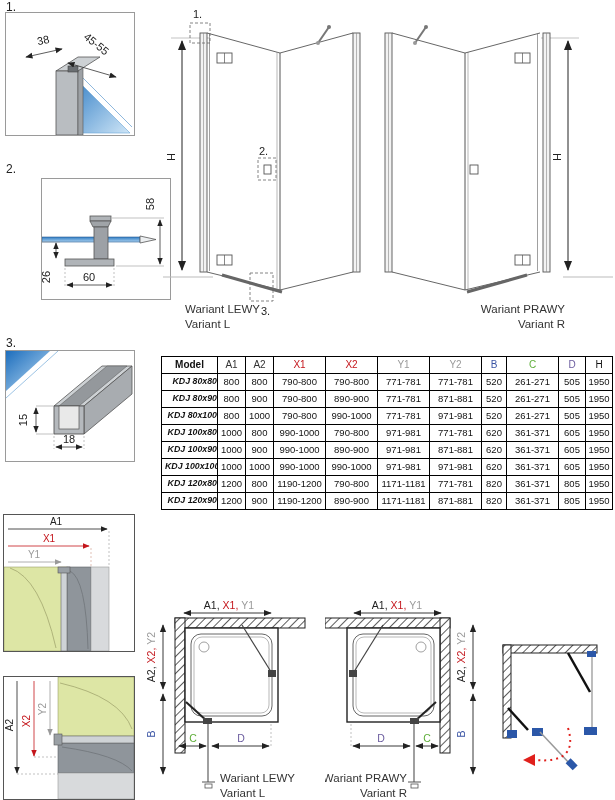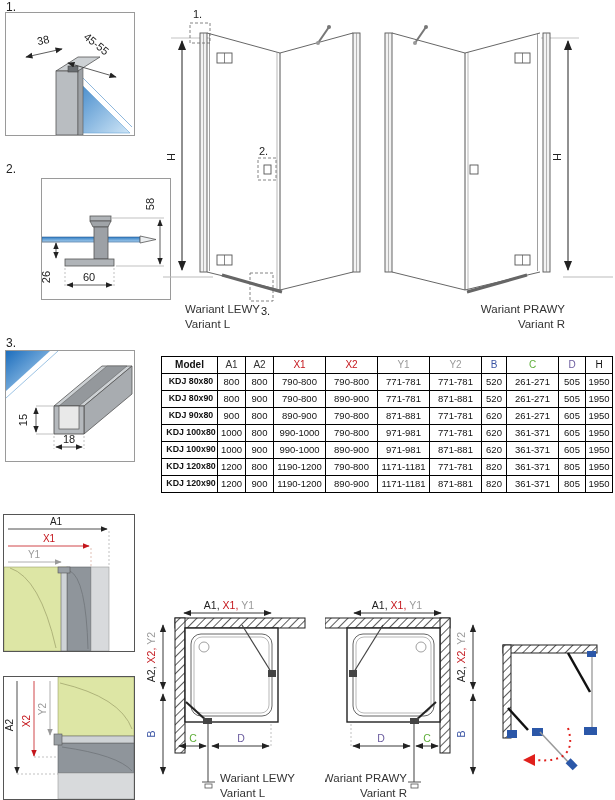--- a/index.html
+++ b/index.html
@@ -10,21 +10,21 @@
   .b-light{border:1px solid #9a9a9a;}
   .b-dark{border:1px solid #555;}
   svg{display:block;}
   svg text{font-family:"Liberation Sans",sans-serif;}
   #spec-table{position:absolute;left:161px;top:356px;width:452px;border-collapse:collapse;
               table-layout:fixed;font-size:9.5px;color:#111;padding-left:24px;}
   #spec-table th,#spec-table td{border:1px solid #000;text-align:center;padding:0;height:16px;
               line-height:1.05;overflow:hidden;white-space:nowrap;}
   #spec-table th{font-weight:normal;font-size:10px;background:#fff;}
   #spec-table th.model-h{font-weight:bold;}
-  #spec-table td.model{font-weight:bold;text-align:center;padding-left:3px;font-size:8.8px;}
+  #spec-table td.model{font-weight:bold;font-style:italic;text-align:right;padding-left:3px;font-size:8.8px;}
 </style>
 </head>
 <body>
 
 <div id="canvas">
 
   <div class="detail-label" style="left:6px;top:0px;">1.</div>
   <div class="dbox b-light" style="left:5px;top:12px;width:128px;height:122px;">
     <svg width="128" height="122" viewBox="0 0 128 122">
       <defs>
@@ -301,30 +301,30 @@
           <td>790-800</td>
           <td>890-900</td>
           <td>771-781</td>
           <td>871-881</td>
           <td>520</td>
           <td>261-271</td>
           <td>505</td>
           <td>1950</td>
         </tr>
         <tr>
-          <td class="model">KDJ 90x80</td>
-          <td>900</td>
-          <td>800</td>
-          <td>890-900</td>
-          <td>790-800</td>
-          <td>871-881</td>
-          <td>771-781</td>
-          <td>620</td>
+          <td class="model">KDJ 80x100</td>
+          <td>800</td>
+          <td>1000</td>
+          <td>790-800</td>
+          <td>990-1000</td>
+          <td>771-781</td>
+          <td>971-981</td>
+          <td>520</td>
           <td>261-271</td>
-          <td>605</td>
+          <td>505</td>
           <td>1950</td>
         </tr>
         <tr>
           <td class="model">KDJ 100x80</td>
           <td>1000</td>
           <td>800</td>
           <td>990-1000</td>
           <td>790-800</td>
           <td>971-981</td>
           <td>771-781</td>
@@ -334,20 +334,33 @@
           <td>1950</td>
         </tr>
         <tr>
           <td class="model">KDJ 100x90</td>
           <td>1000</td>
           <td>900</td>
           <td>990-1000</td>
           <td>890-900</td>
           <td>971-981</td>
           <td>871-881</td>
+          <td>620</td>
+          <td>361-371</td>
+          <td>605</td>
+          <td>1950</td>
+        </tr>
+        <tr>
+          <td class="model">KDJ 100x100</td>
+          <td>1000</td>
+          <td>1000</td>
+          <td>990-1000</td>
+          <td>990-1000</td>
+          <td>971-981</td>
+          <td>971-981</td>
           <td>620</td>
           <td>361-371</td>
           <td>605</td>
           <td>1950</td>
         </tr>
         <tr>
           <td class="model">KDJ 120x80</td>
           <td>1200</td>
           <td>800</td>
           <td>1190-1200</td>

